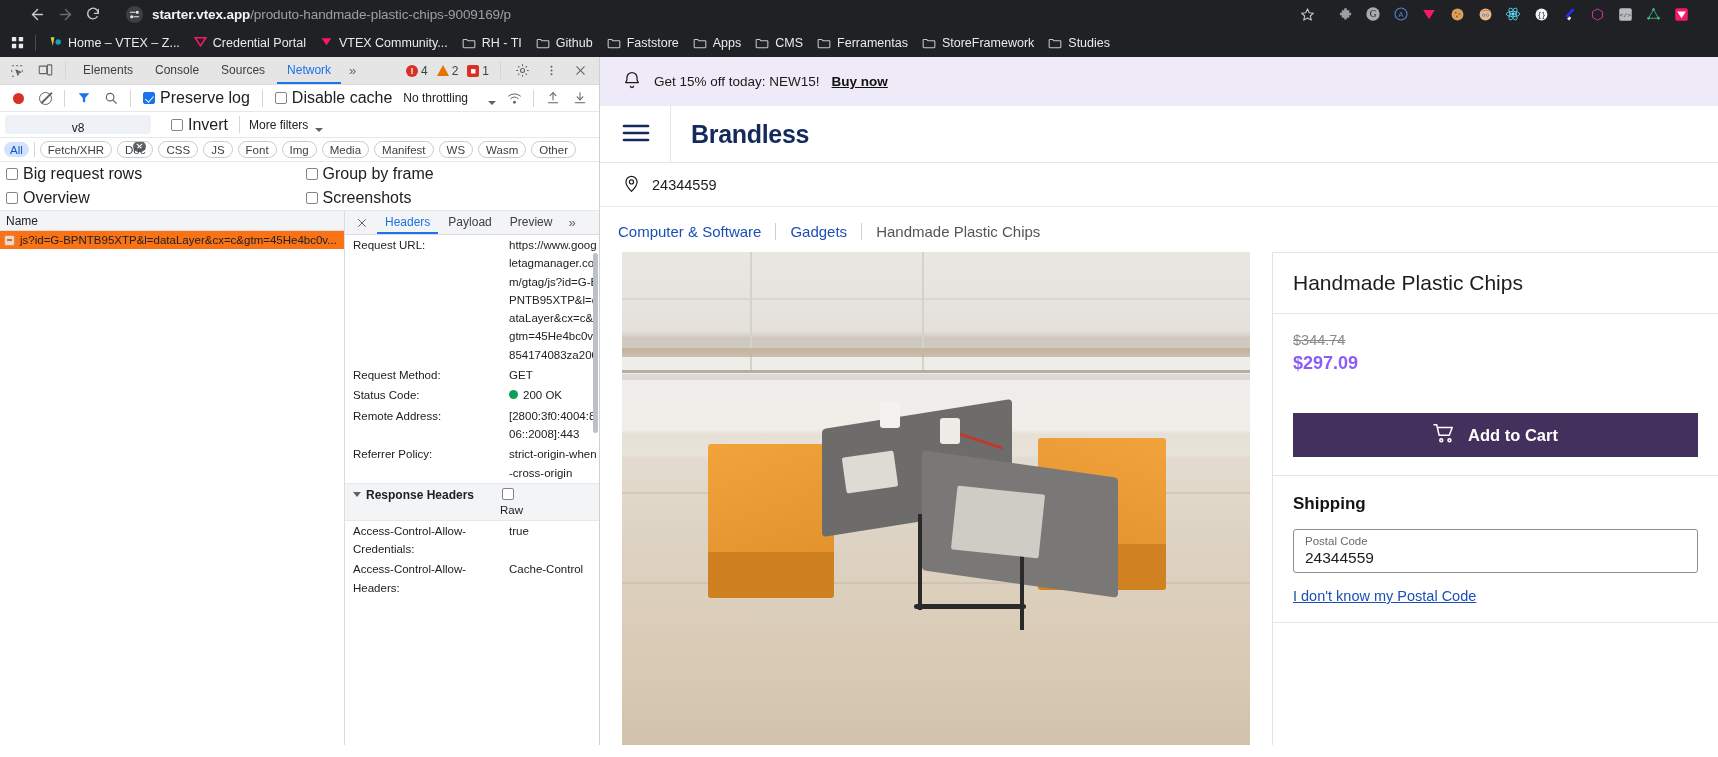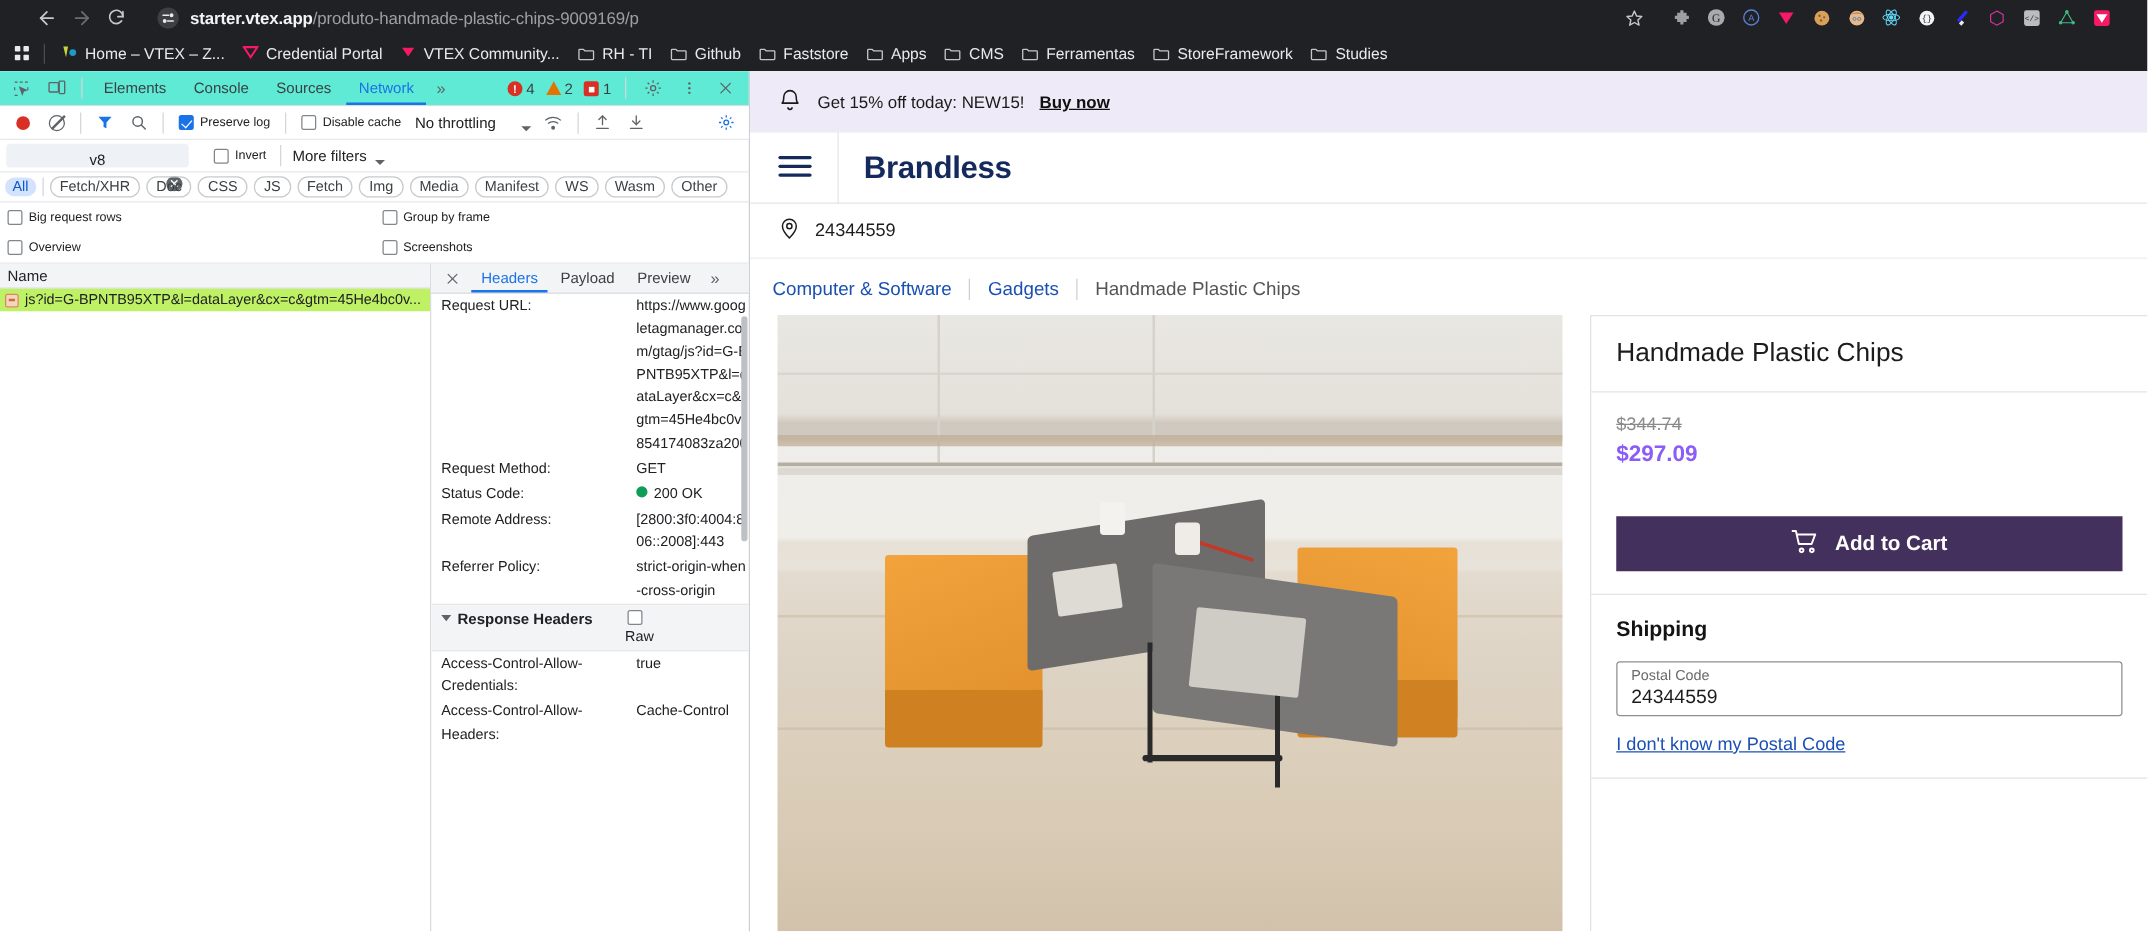--- a/index.html
+++ b/index.html
@@ -45,42 +45,42 @@
   #stage { display:flex; height:688px; }
 
   
   #devtools {
     width:600px; flex:none; background:#fff; color:#202124;
     font-size:12px; display:flex; flex-direction:column;
     border-right:1px solid #cdd0d4;
   }
   .dt-row { display:flex; align-items:center; }
   #dt-tabbar {
-    height:28px; background:#5eead4; border-bottom:1px solid #dadce0;
+    height:28px; background:#e5e5e5; border-bottom:1px solid #dadce0;
     padding:0 4px; gap:2px;
   }
   .dt-icon-btn { width:26px;height:24px;display:flex;align-items:center;justify-content:center;color:#5f6368;flex:none;}
   .dt-sep { width:1px;height:17px;background:#d4d6d9;margin:0 5px;flex:none; }
   .dt-tab { padding:0 10px; height:27px; line-height:27px; color:#3c4043; font-size:12px; white-space:nowrap; }
   .dt-tab.active { color:#1a73e8; box-shadow:inset 0 -2px 0 #1a73e8; }
   .dt-more { color:#5f6368; padding:0 6px; font-size:13px; }
   #dt-counters { margin-left:auto; display:flex; align-items:center; gap:3px; font-size:12px; padding-right:2px;}
   .cnt { display:flex; align-items:center; gap:3px; color:#3c4043; padding:0 3px;}
   .badge-err { width:12px;height:12px;border-radius:50%;background:#d93025;color:#fff;font-size:9px;display:flex;align-items:center;justify-content:center;font-weight:bold;}
   .badge-warn { width:0;height:0;border-left:6.5px solid transparent;border-right:6.5px solid transparent;border-bottom:11px solid #e37400;position:relative;}
   .badge-info { width:12px;height:12px;background:#d93025;color:#fff;font-size:9px;display:flex;align-items:center;justify-content:center;border-radius:2px;font-weight:bold;}
 
   #dt-toolbar { height:27px; background:#fff; border-bottom:1px solid #e6e8ea; padding:0 5px; gap:1px; }
   .record-dot { width:11px;height:11px;border-radius:50%;border:2px solid #d93025;background:#d93025;}
   .clear-ico { width:13px;height:13px;border-radius:50%;border:1.6px solid #5f6368;position:relative;}
   .clear-ico::after{content:'';position:absolute;left:-1px;top:4.5px;width:15px;height:1.6px;background:#5f6368;transform:rotate(-45deg);}
   .cb { width:12px;height:12px;border:1.4px solid #80868b;border-radius:2px;background:#fff;flex:none;display:inline-block;position:relative;}
   .cb.on { background:#1a73e8; border-color:#1a73e8; }
   .cb.on::after{content:'';position:absolute;left:3.4px;top:0.6px;width:3.5px;height:7px;border:solid #fff;border-width:0 1.7px 1.7px 0;transform:rotate(42deg);}
-  .cb-label { display:flex;align-items:center;gap:5px;padding:0 6px;font-size:10px;color:#202124;white-space:nowrap;}
+  .cb-label { display:flex;align-items:center;gap:5px;padding:0 6px;font-size:16px;color:#202124;white-space:nowrap;}
   .select-like { display:flex;align-items:flex-end;gap:20px;padding:0 4px;font-size:12px;color:#202124;white-space:nowrap;}
   .caret { width:0;height:0;border-left:4px solid transparent;border-right:4px solid transparent;border-top:4.5px solid #5f6368;}
 
   #dt-filterbar { height:26px; border-bottom:1px solid #e6e8ea; padding:0 5px; gap:0; }
   #filter-input-wrap { width:146px; height:19px; display:flex;align-items:center;gap:6px;background:#eef1f6;border-radius:3px;padding:0 5px;flex-direction:column; }
   #filter-input-wrap .txt { font-size:12px;color:#202124; }
   .clear-x { width:13px;height:13px;border-radius:50%;background:#5f6368;color:#fff;font-size:10px;display:flex;align-items:center;justify-content:center;margin-left:auto;}
 
   #dt-typebar { height:24px; border-bottom:1px solid #e6e8ea; padding:0 4px; gap:5px; }
   .type-chip { font-size:11.5px;color:#3c4043;padding:1.5px 7px;border:1px solid #c7cacd;border-radius:9px;white-space:nowrap;}
@@ -88,21 +88,21 @@
   .type-div { width:1px;height:15px;background:#d4d6d9;}
 
   #dt-optrows { border-bottom:1px solid #e6e8ea; }
   .optrow { height:24px; display:flex; align-items:center; }
   .optrow .cb-label { width:300px; }
 
   #dt-body { flex:1; display:flex; min-height:0; }
   
   #req-list { width:345px; flex:none; border-right:1px solid #dadce0; display:flex;flex-direction:column; }
   #req-head { height:20px;background:#f3f4f6;border-bottom:1px solid #dadce0;display:flex;align-items:center;padding:0 6px;font-size:12px;color:#202124;}
-  .req-row { height:18px; display:flex; align-items:center; gap:5px; padding:0 4px; font-size:11.5px; background:#bef264; color:#202124; white-space:nowrap; overflow:hidden;}
+  .req-row { height:18px; display:flex; align-items:center; gap:5px; padding:0 4px; font-size:11.5px; background:#f97316; color:#202124; white-space:nowrap; overflow:hidden;}
   .req-ico { width:11px;height:11px;flex:none;border:1px solid #d98b60;background:#f6d5be;border-radius:2px;display:flex;align-items:center;justify-content:center;}
   .req-ico span{width:5px;height:1.6px;background:#c2703f;}
 
   
   #detail { flex:1; display:flex; flex-direction:column; min-width:0; position:relative; }
   #detail-tabs { height:24px; background:#f3f4f6; border-bottom:1px solid #dadce0; display:flex; align-items:center; padding:0 4px; gap:2px;}
   .d-tab { font-size:12px; padding:0 8px; height:23px; line-height:23px; color:#3c4043; white-space:nowrap;}
   .d-tab.active { color:#1a73e8; box-shadow: inset 0 -2px 0 #1a73e8; }
   #detail-scroll { flex:1; overflow:hidden; position:relative; }
   .sec-head { background:#f3f4f6; border-bottom:1px solid #e6e8ea; padding:4px 8px; font-size:12px; font-weight:bold; color:#202124; display:flex; align-items:center; gap:5px;}
@@ -525,21 +525,21 @@
       </span>
     </div>
 
     <div class="dt-row" id="dt-typebar">
       <span class="type-chip all">All</span>
       <span class="type-div"></span>
       <span class="type-chip">Fetch/XHR</span>
       <span class="type-chip">Doc</span>
       <span class="type-chip">CSS</span>
       <span class="type-chip">JS</span>
-      <span class="type-chip">Fetch</span>
+      <span class="type-chip">Font</span>
       <span class="type-chip">Img</span>
       <span class="type-chip">Media</span>
       <span class="type-chip">Manifest</span>
       <span class="type-chip">WS</span>
       <span class="type-chip">Wasm</span>
       <span class="type-chip">Other</span>
     </div>
 
     <div id="dt-optrows">
       <div class="optrow">

